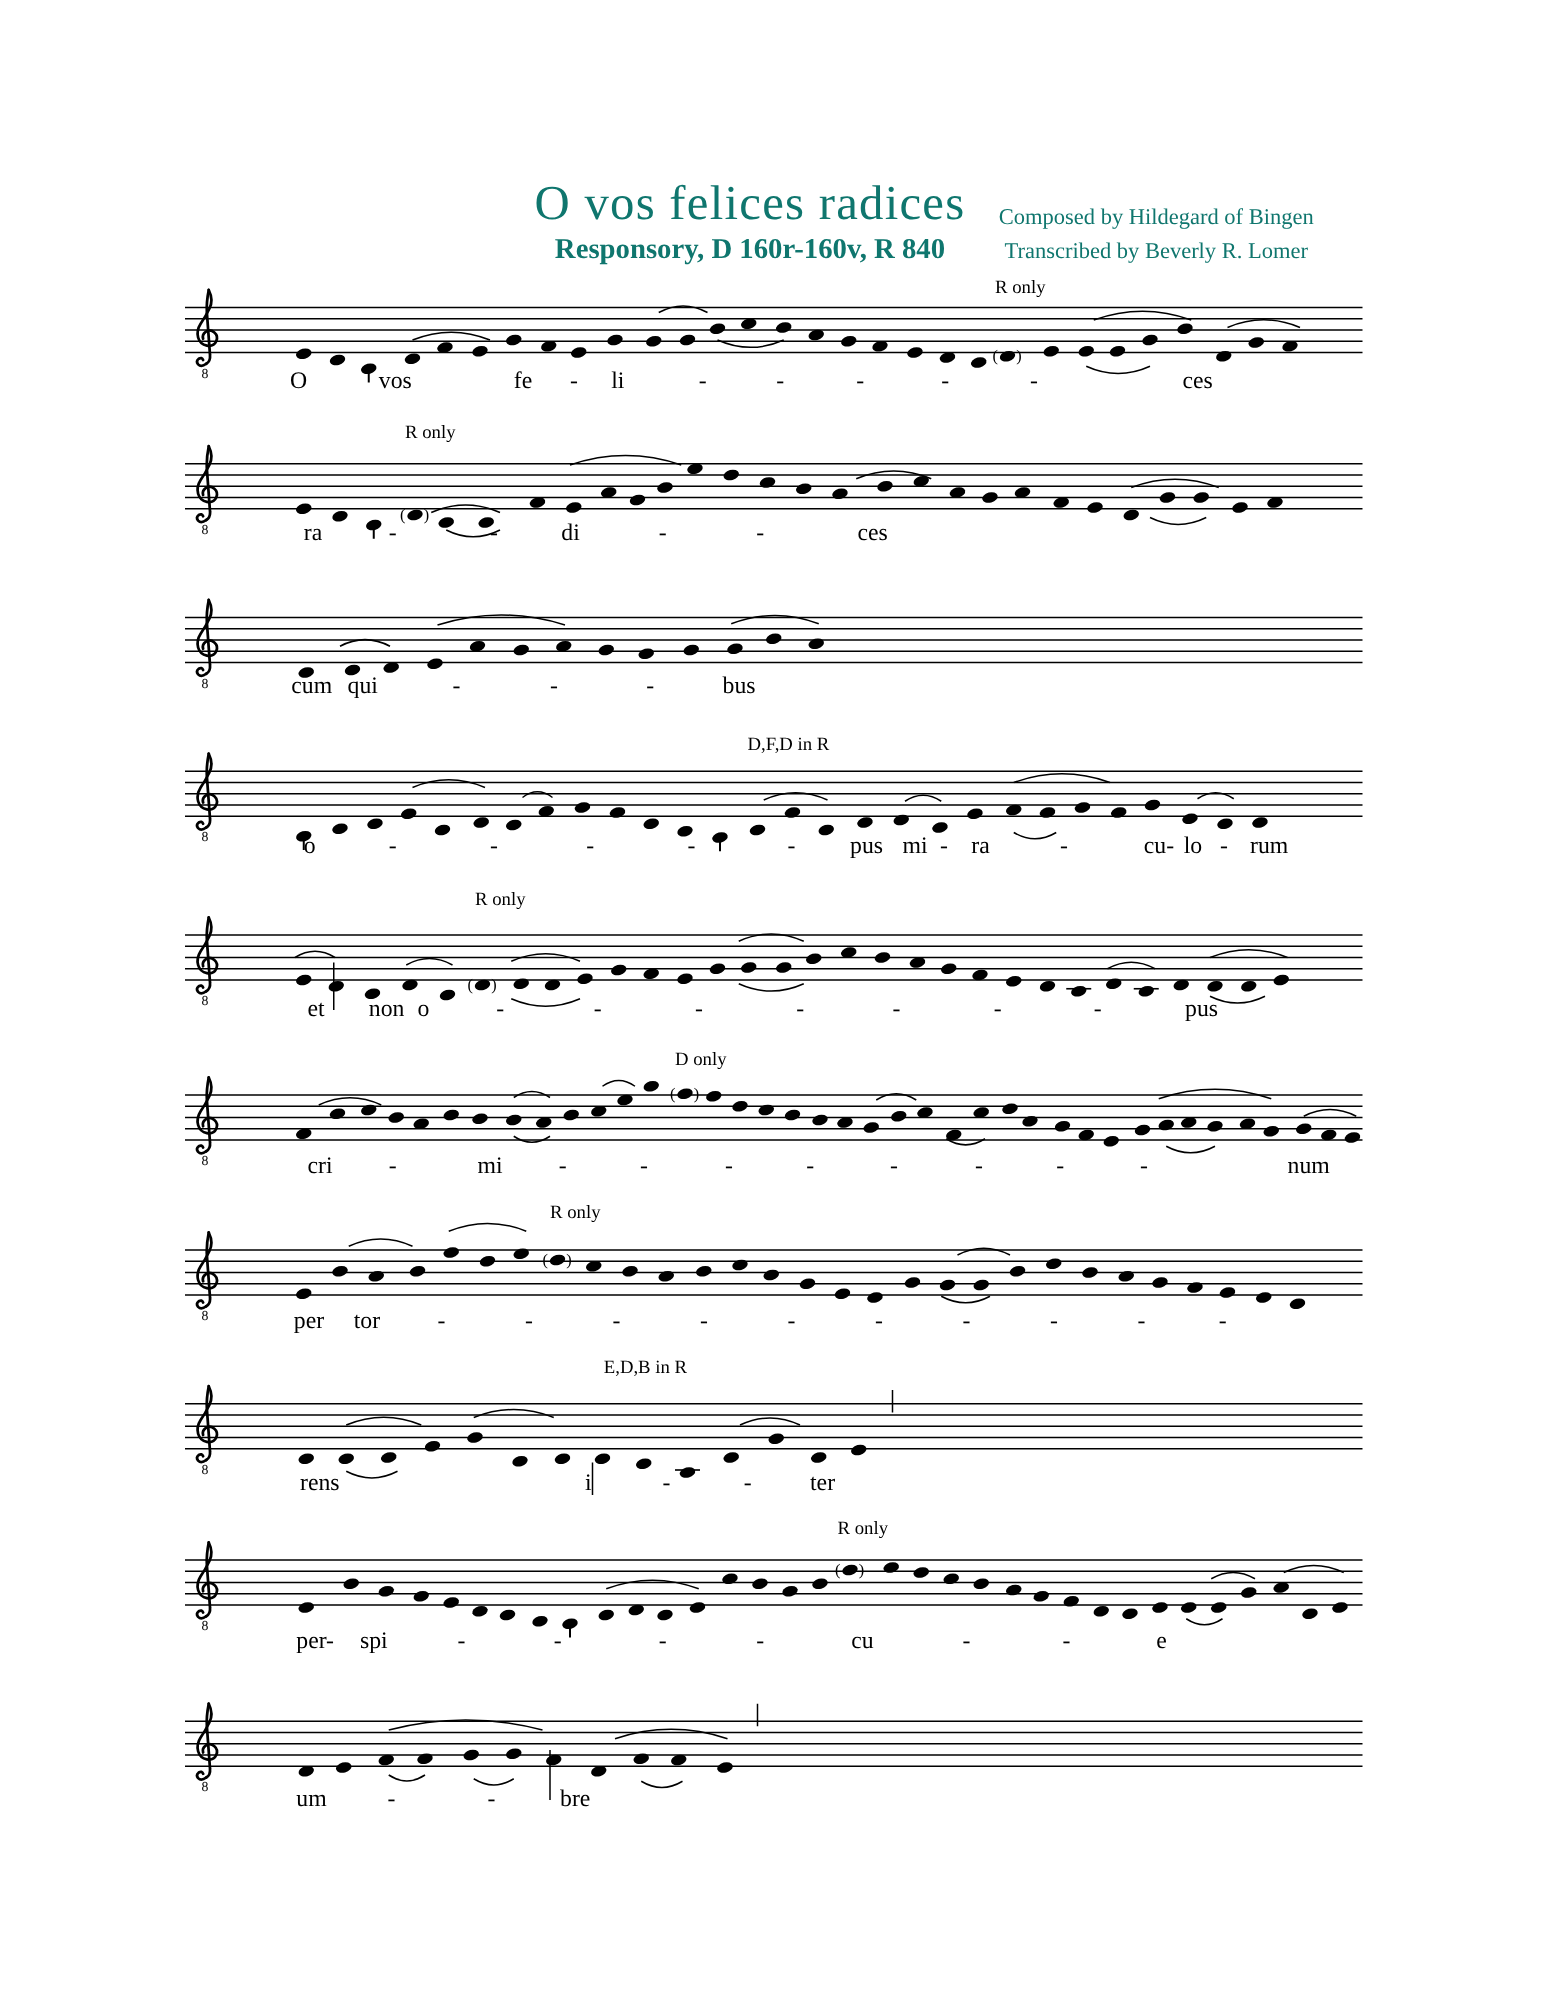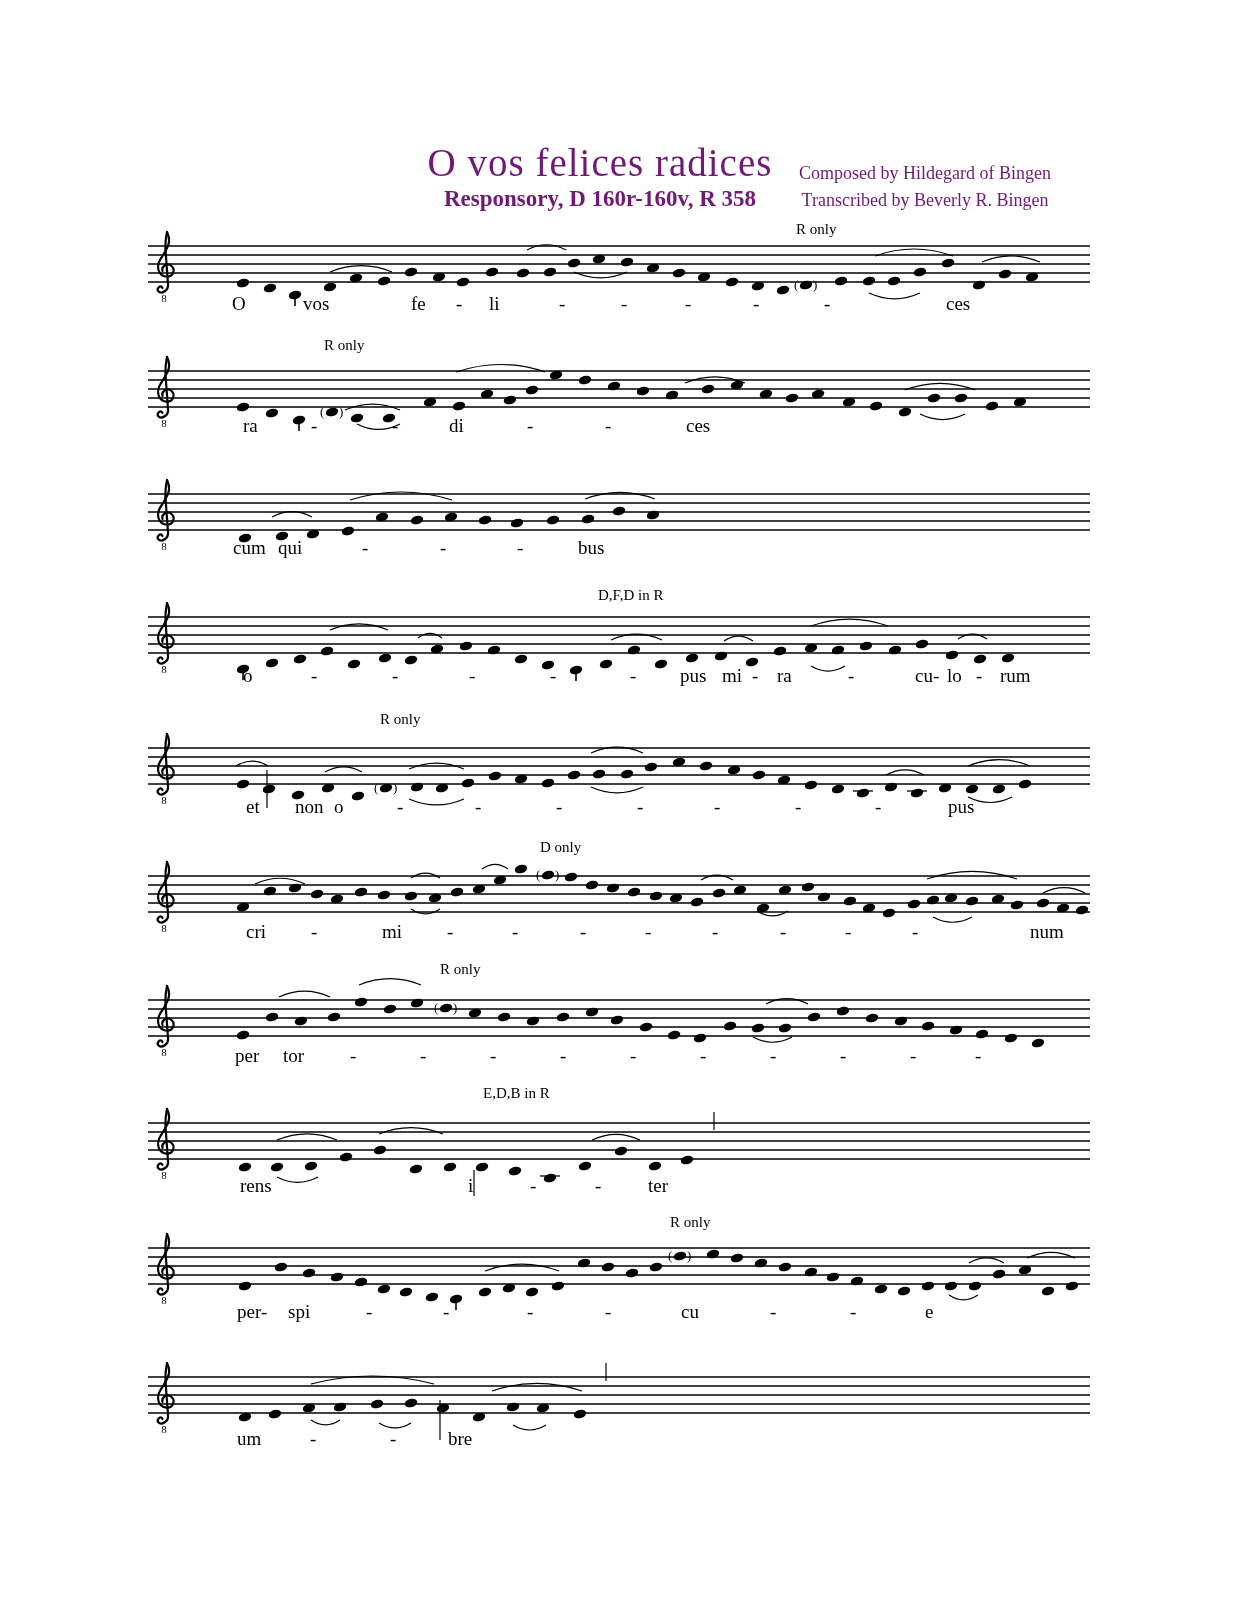--- a/index.html
+++ b/index.html
@@ -1,38 +1,38 @@
 <!DOCTYPE html>
 <html><head>
 <meta charset="utf-8">
 <style>
   html,body{margin:0;padding:0;background:#fff;}
   #page{position:relative;width:1236px;height:1600px;background:#fff;overflow:hidden;
-        font-family:"Liberation Serif","DejaVu Serif",serif;color:#701a75;}
+        font-family:"Liberation Serif","DejaVu Serif",serif;color:#0f766e;}
   .title{position:absolute;left:280px;top:140px;width:640px;text-align:center;
          font-size:39px;letter-spacing:1px;}
   .subtitle{position:absolute;left:280px;top:186px;width:640px;text-align:center;
             font-size:23px;font-weight:bold;}
   .credits{position:absolute;left:780px;top:160px;width:290px;text-align:center;
            font-size:18px;line-height:27px;}
   svg text{font-family:"Liberation Serif","DejaVu Serif",serif;}
   .lyr{font-size:19px;}
   .ann{font-size:15px;}
   .par{font-size:13px;}
   .oct{font-size:11px;}
 </style>
 </head>
 <body>
 
 <div id="page">
   <div class="title">O vos felices radices</div>
-  <div class="subtitle">Responsory, D 160r-160v, R 358</div>
+  <div class="subtitle">Responsory, D 160r-160v, R 840</div>
   <div class="credits">
     <div>Composed by Hildegard of Bingen</div>
-    <div>Transcribed by Beverly R. Bingen</div>
+    <div>Transcribed by Beverly R. Lomer</div>
   </div>
   <svg id="score" width="1236" height="1600" viewBox="0 0 1236 1600" style="position:absolute;left:0;top:0;">
       <g>
         <line x1="148" y1="246" x2="1090" y2="246" stroke="#000000" stroke-width="1.3"></line>
         <line x1="148" y1="255" x2="1090" y2="255" stroke="#000000" stroke-width="1.3"></line>
         <line x1="148" y1="264" x2="1090" y2="264" stroke="#000000" stroke-width="1.3"></line>
         <line x1="148" y1="273" x2="1090" y2="273" stroke="#000000" stroke-width="1.3"></line>
         <line x1="148" y1="282" x2="1090" y2="282" stroke="#000000" stroke-width="1.3"></line>
         <g transform="translate(154,246)" fill="none" stroke="#000000" stroke-width="2.2" stroke-linecap="round">
           <path d="M13 -14 Q17 -6 13.5 1 Q10 8 6.5 13 Q3 18.5 4.5 24 Q6 29.5 11.5 30.5 Q17 31.5 19 27 Q20.8 22.8 17.5 20 Q14 17 10.5 19.5 Q7.5 21.7 8.5 25"></path>

